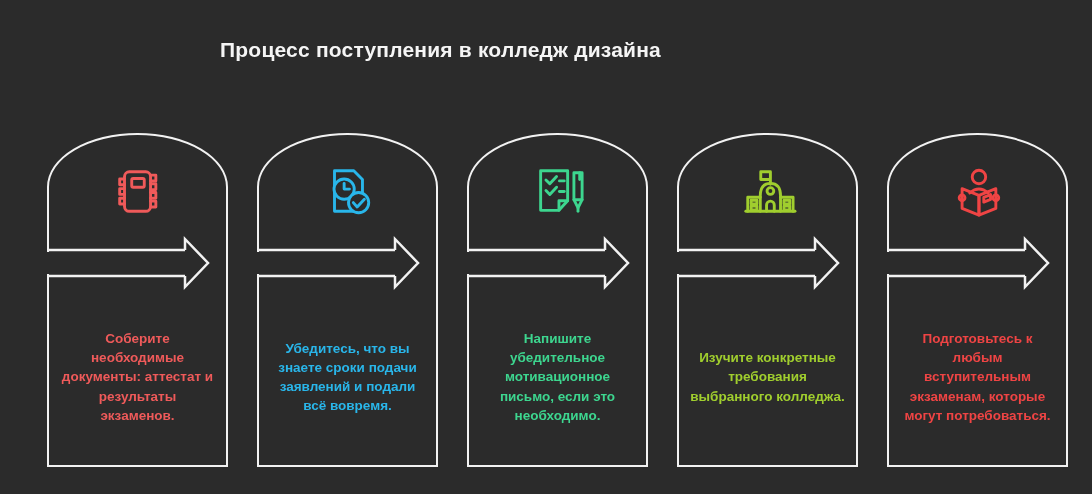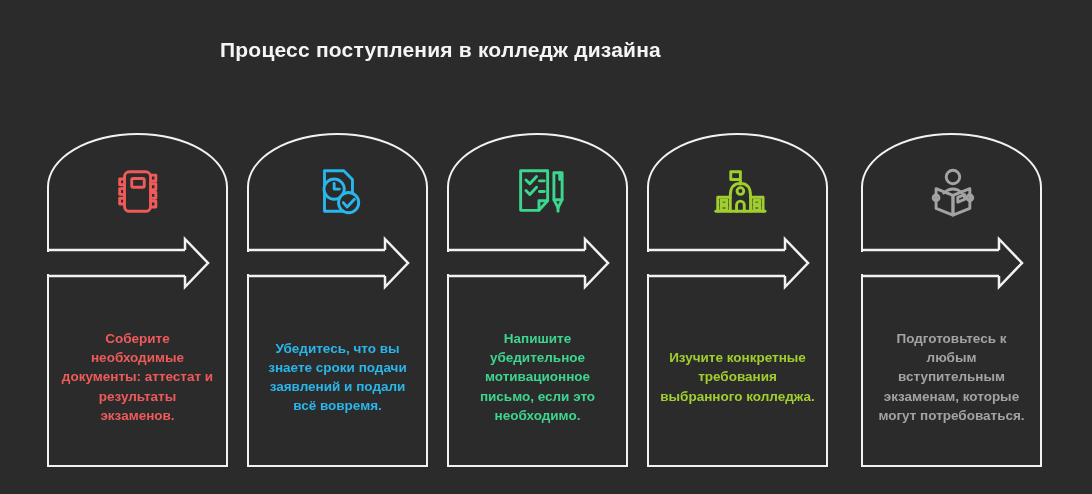--- a/index.html
+++ b/index.html
@@ -19,21 +19,21 @@
 
   .title {
     position: absolute; top: 38px; left: 0; width: 100%;
     margin: 0; text-align: center;
     color: var(--title-color);
     font-size: 21px; font-weight: 700; letter-spacing: .2px;
   }
 
   .cards {
     position: absolute; left: 47px; top: 133px;
-    display: flex; gap: 19px;
+    display: flex; gap: 29px;
   }
   .card {
     position: relative;
     width: 181px; height: 334px;
     border: 2.5px solid var(--outline);
     border-radius: 90.5px 90.5px 0 0 / 54px 54px 0 0;
   }
 
   .icon-wrap {
     position: absolute; top: 30px; left: 0; width: 100%;
@@ -159,21 +159,21 @@
       <svg class="arrow" viewBox="0 0 184 60" aria-hidden="true">
         <rect class="gap-cover" x="0" y="19" width="5" height="22"></rect>
         <path class="line" d="M0 17 H138 M0 43 H138"></path>
         <path class="line" d="M138 17 V6 L161 30 L138 54 V43"></path>
       </svg>
       <div class="text-wrap">
         <p class="step-text">Изучите конкретные требования выбранного колледжа.</p>
       </div>
     </div>
 
-    <div class="card" style="color: #a3a3a3; margin-left: 14px;">
+    <div class="card" style="color: #ef4444;">
       <div class="icon-wrap">
         <svg class="icon" viewBox="0 0 60 56" aria-hidden="true">
           <circle cx="31" cy="12.5" r="7"></circle>
           <path d="M21.5 29 q9.5 -8 19 0"></path>
           <path d="M13.5 24.5 l17.5 7 v20.5 l-17.5 -7 z"></path>
           <path d="M48.5 24.5 l-17.5 7 v20.5 l17.5 -7 z"></path>
           <circle cx="13.5" cy="34" r="3"></circle>
           <circle cx="48.5" cy="34" r="3"></circle>
           <path d="M36 33.5 l7 -2.8 v5 l-7 2.8 z"></path>
         </svg>

